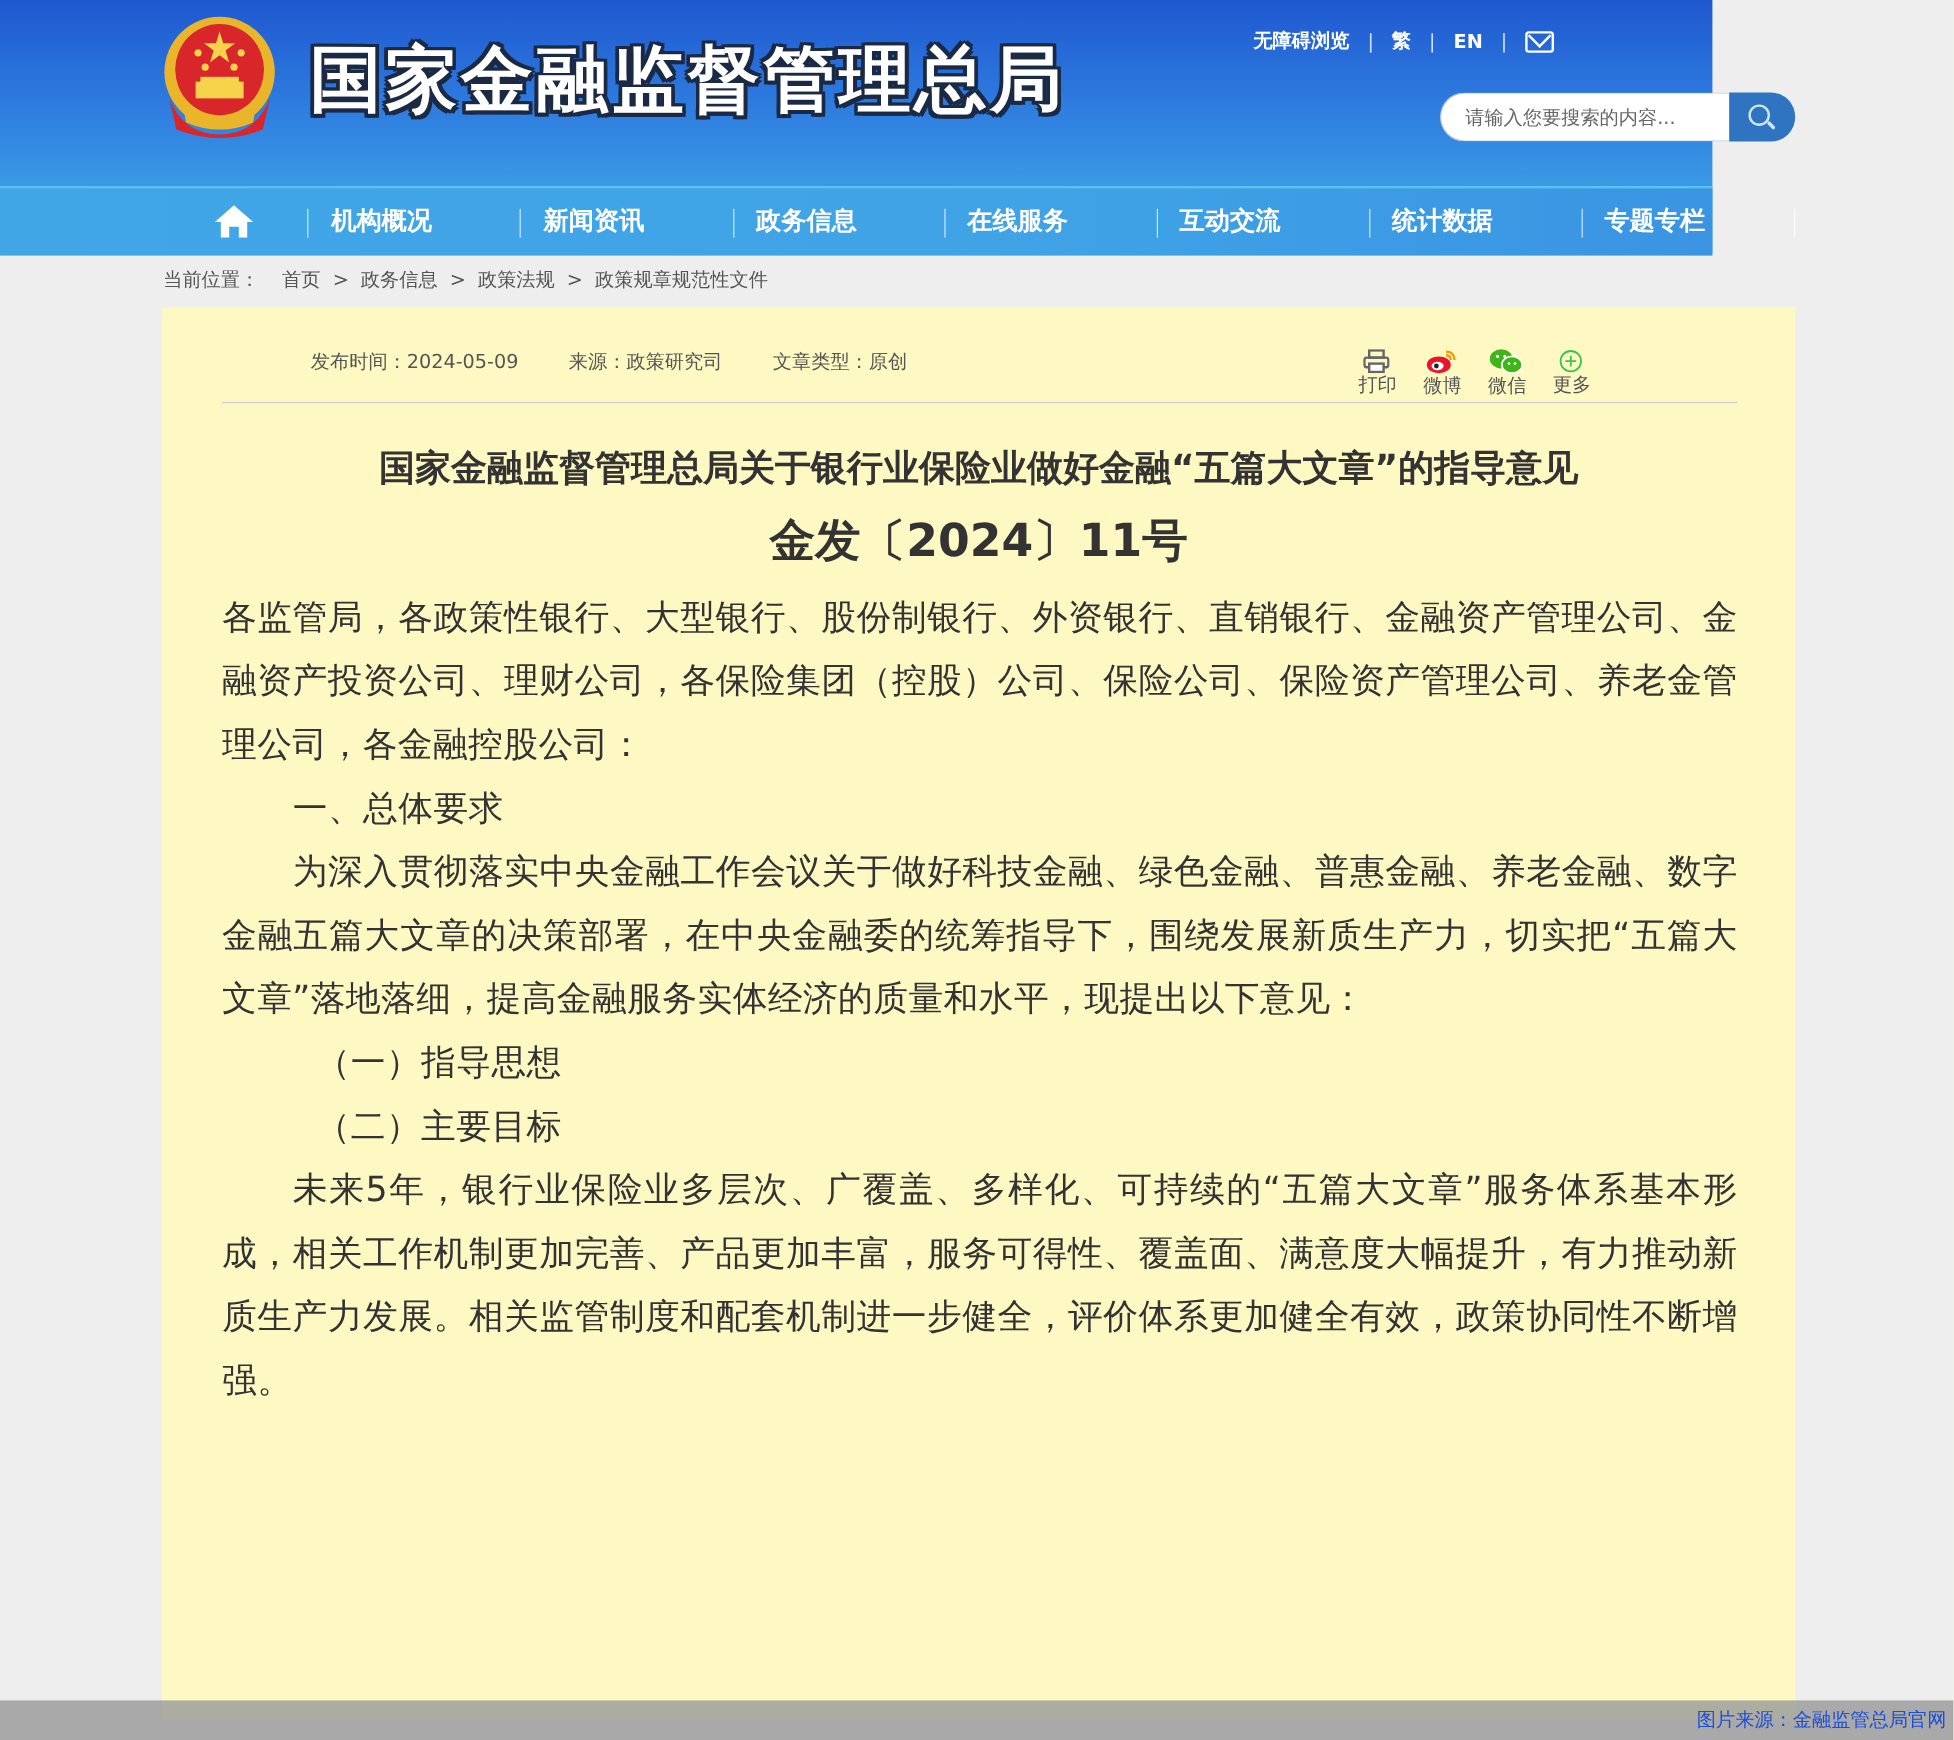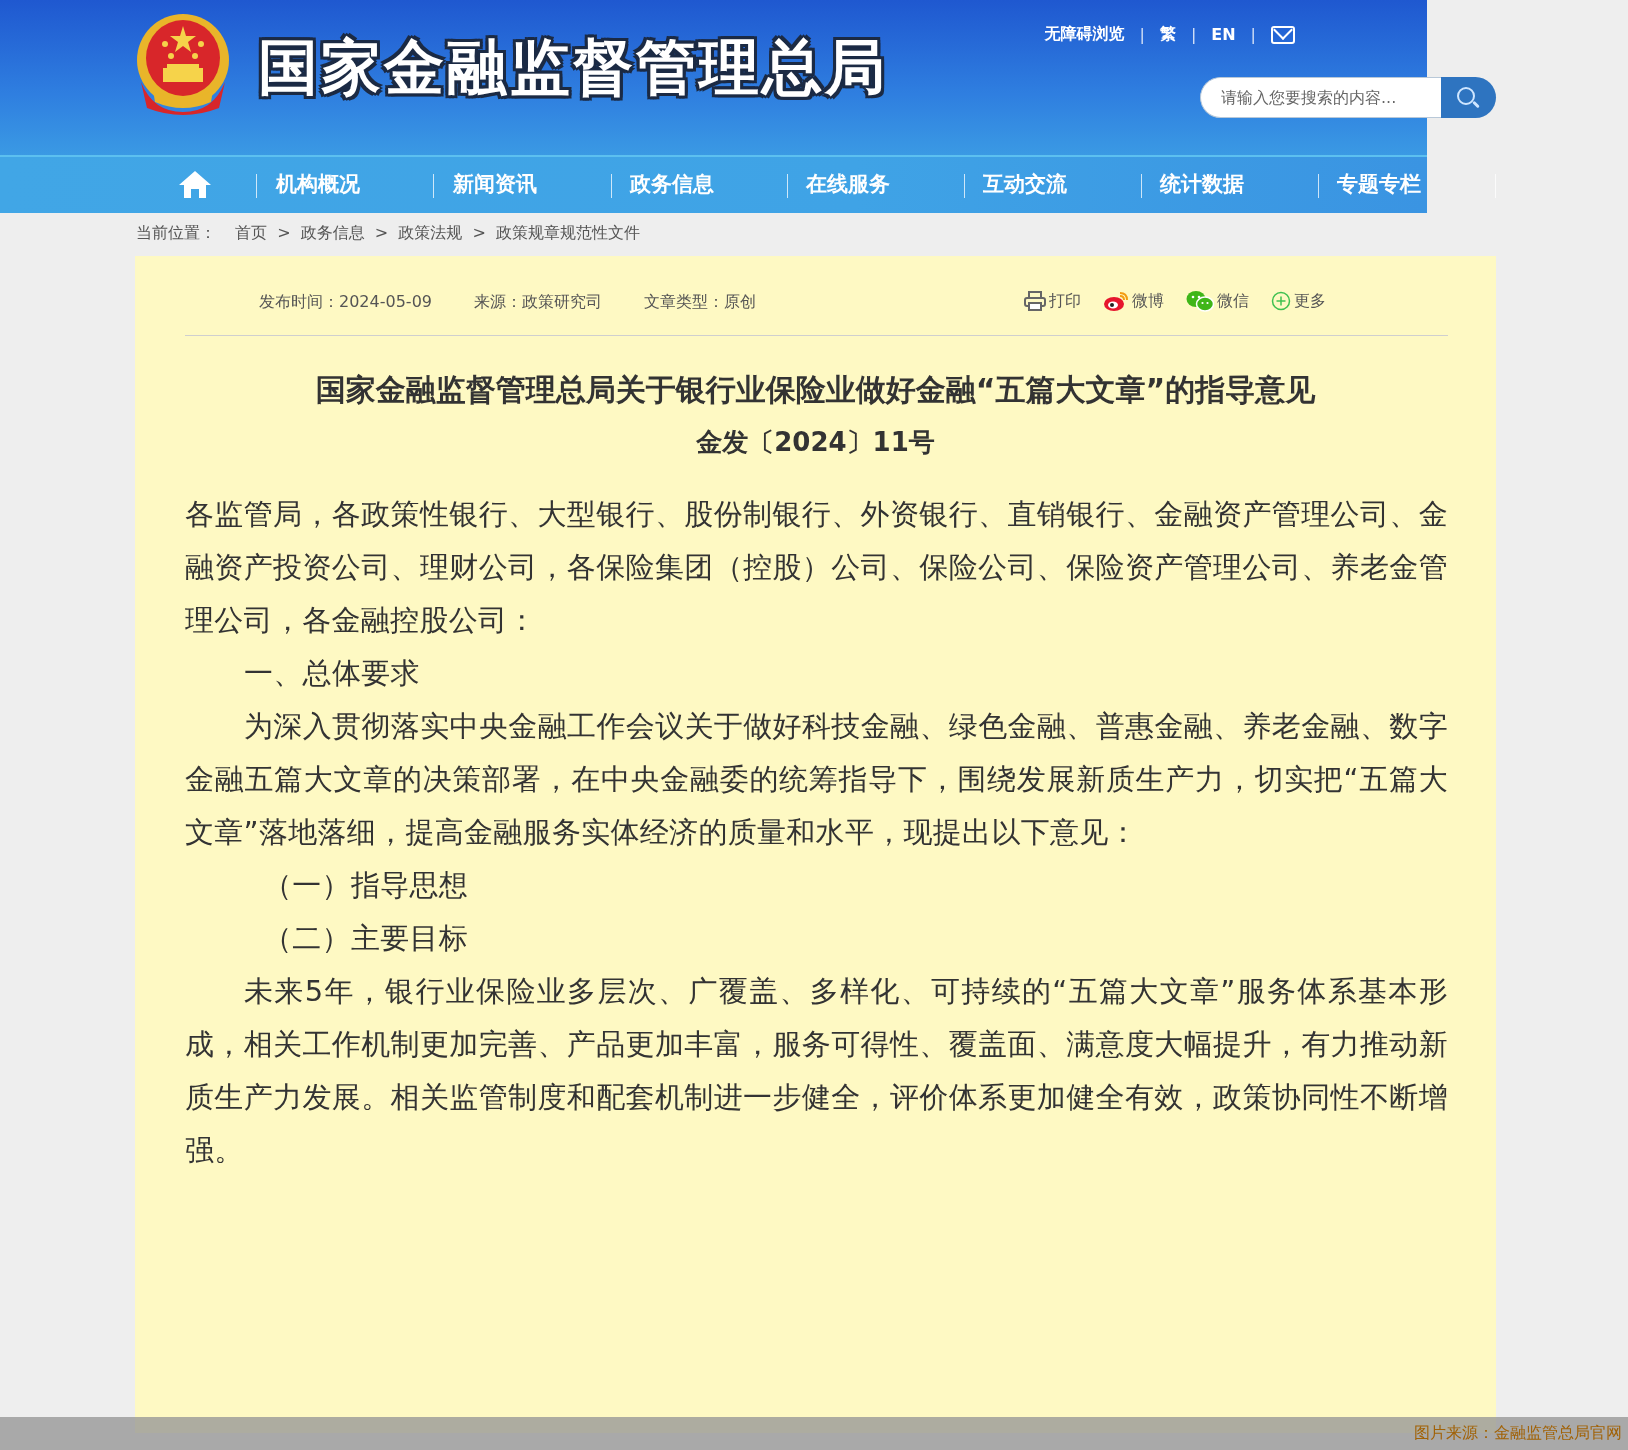--- a/index.html
+++ b/index.html
@@ -40,37 +40,37 @@
   
   .breadcrumb { position:absolute; left:136px; top:223px; font-size:16px; color:#555; }
   .breadcrumb .lbl { margin-right:14px; }
   .breadcrumb .gt { margin:0 5px; }
 
   
   .card { position:absolute; left:135px; top:256px; width:1361px; height:1177px; background:#fef9c3; }
   .meta { position:absolute; left:124px; top:36px; font-size:16px; color:#555; display:flex; }
   .meta span.item { margin-right:42px; }
   .share { position:absolute; right:170px; top:34px; display:flex; align-items:center; font-size:16px; color:#555; }
-  .share .s { display:flex; align-items:center; margin-left:22px; }
+  .share .s { display:flex; align-items:center; margin-left:22px;flex-direction:column; }
   .share .s:first-child { margin-left:0; }
   .share .ico { margin-right:3px; }
   .divider { position:absolute; left:50px; top:79px; width:1263px; height:1px; background:#cfcfcf; }
 
   .doc-title { position:absolute; left:0; width:1361px; top:114px; text-align:center; font-size:30px; font-weight:bold; color:#333; }
-  .doc-number { position:absolute; left:0; width:1361px; top:169px; text-align:center; font-size:26px; font-weight:bold; color:#333; }
+  .doc-number { position:absolute; left:0; width:1361px; top:169px; text-align:center; font-size:38px; font-weight:bold; color:#333; }
 
   .body { position:absolute; left:50px; top:232px; width:1263px; font-size:29px; line-height:53px; color:#333;
     text-align:justify; letter-spacing:0.3px; }
   .body p { margin:0; }
   .body .indent { text-indent:59px; }
   .body .sub { text-indent:78px; }
 
   .footer-bar { position:absolute; left:0; top:1417px; width:1628px; height:33px; background:rgba(150,150,150,.78);
     z-index:5; }
-  .footer-bar span { position:absolute; right:6px; top:6px; color:#a16207; font-size:16px; }
+  .footer-bar span { position:absolute; right:6px; top:6px; color:#1d4ed8; font-size:16px; }
 </style>
 </head>
 <body>
 
 <div class="header">
   <svg class="emblem" viewBox="0 0 100 106">
     <ellipse cx="50" cy="48" rx="46" ry="46" fill="#e9b52a"></ellipse>
     <ellipse cx="50" cy="46" rx="37" ry="38" fill="#d8262a"></ellipse>
     <polygon points="50,14 53,24 63,24 55,30 58,40 50,34 42,40 45,30 37,24 47,24" fill="#f6d34a"></polygon>
     <circle cx="32" cy="32" r="3" fill="#f6d34a"></circle>

